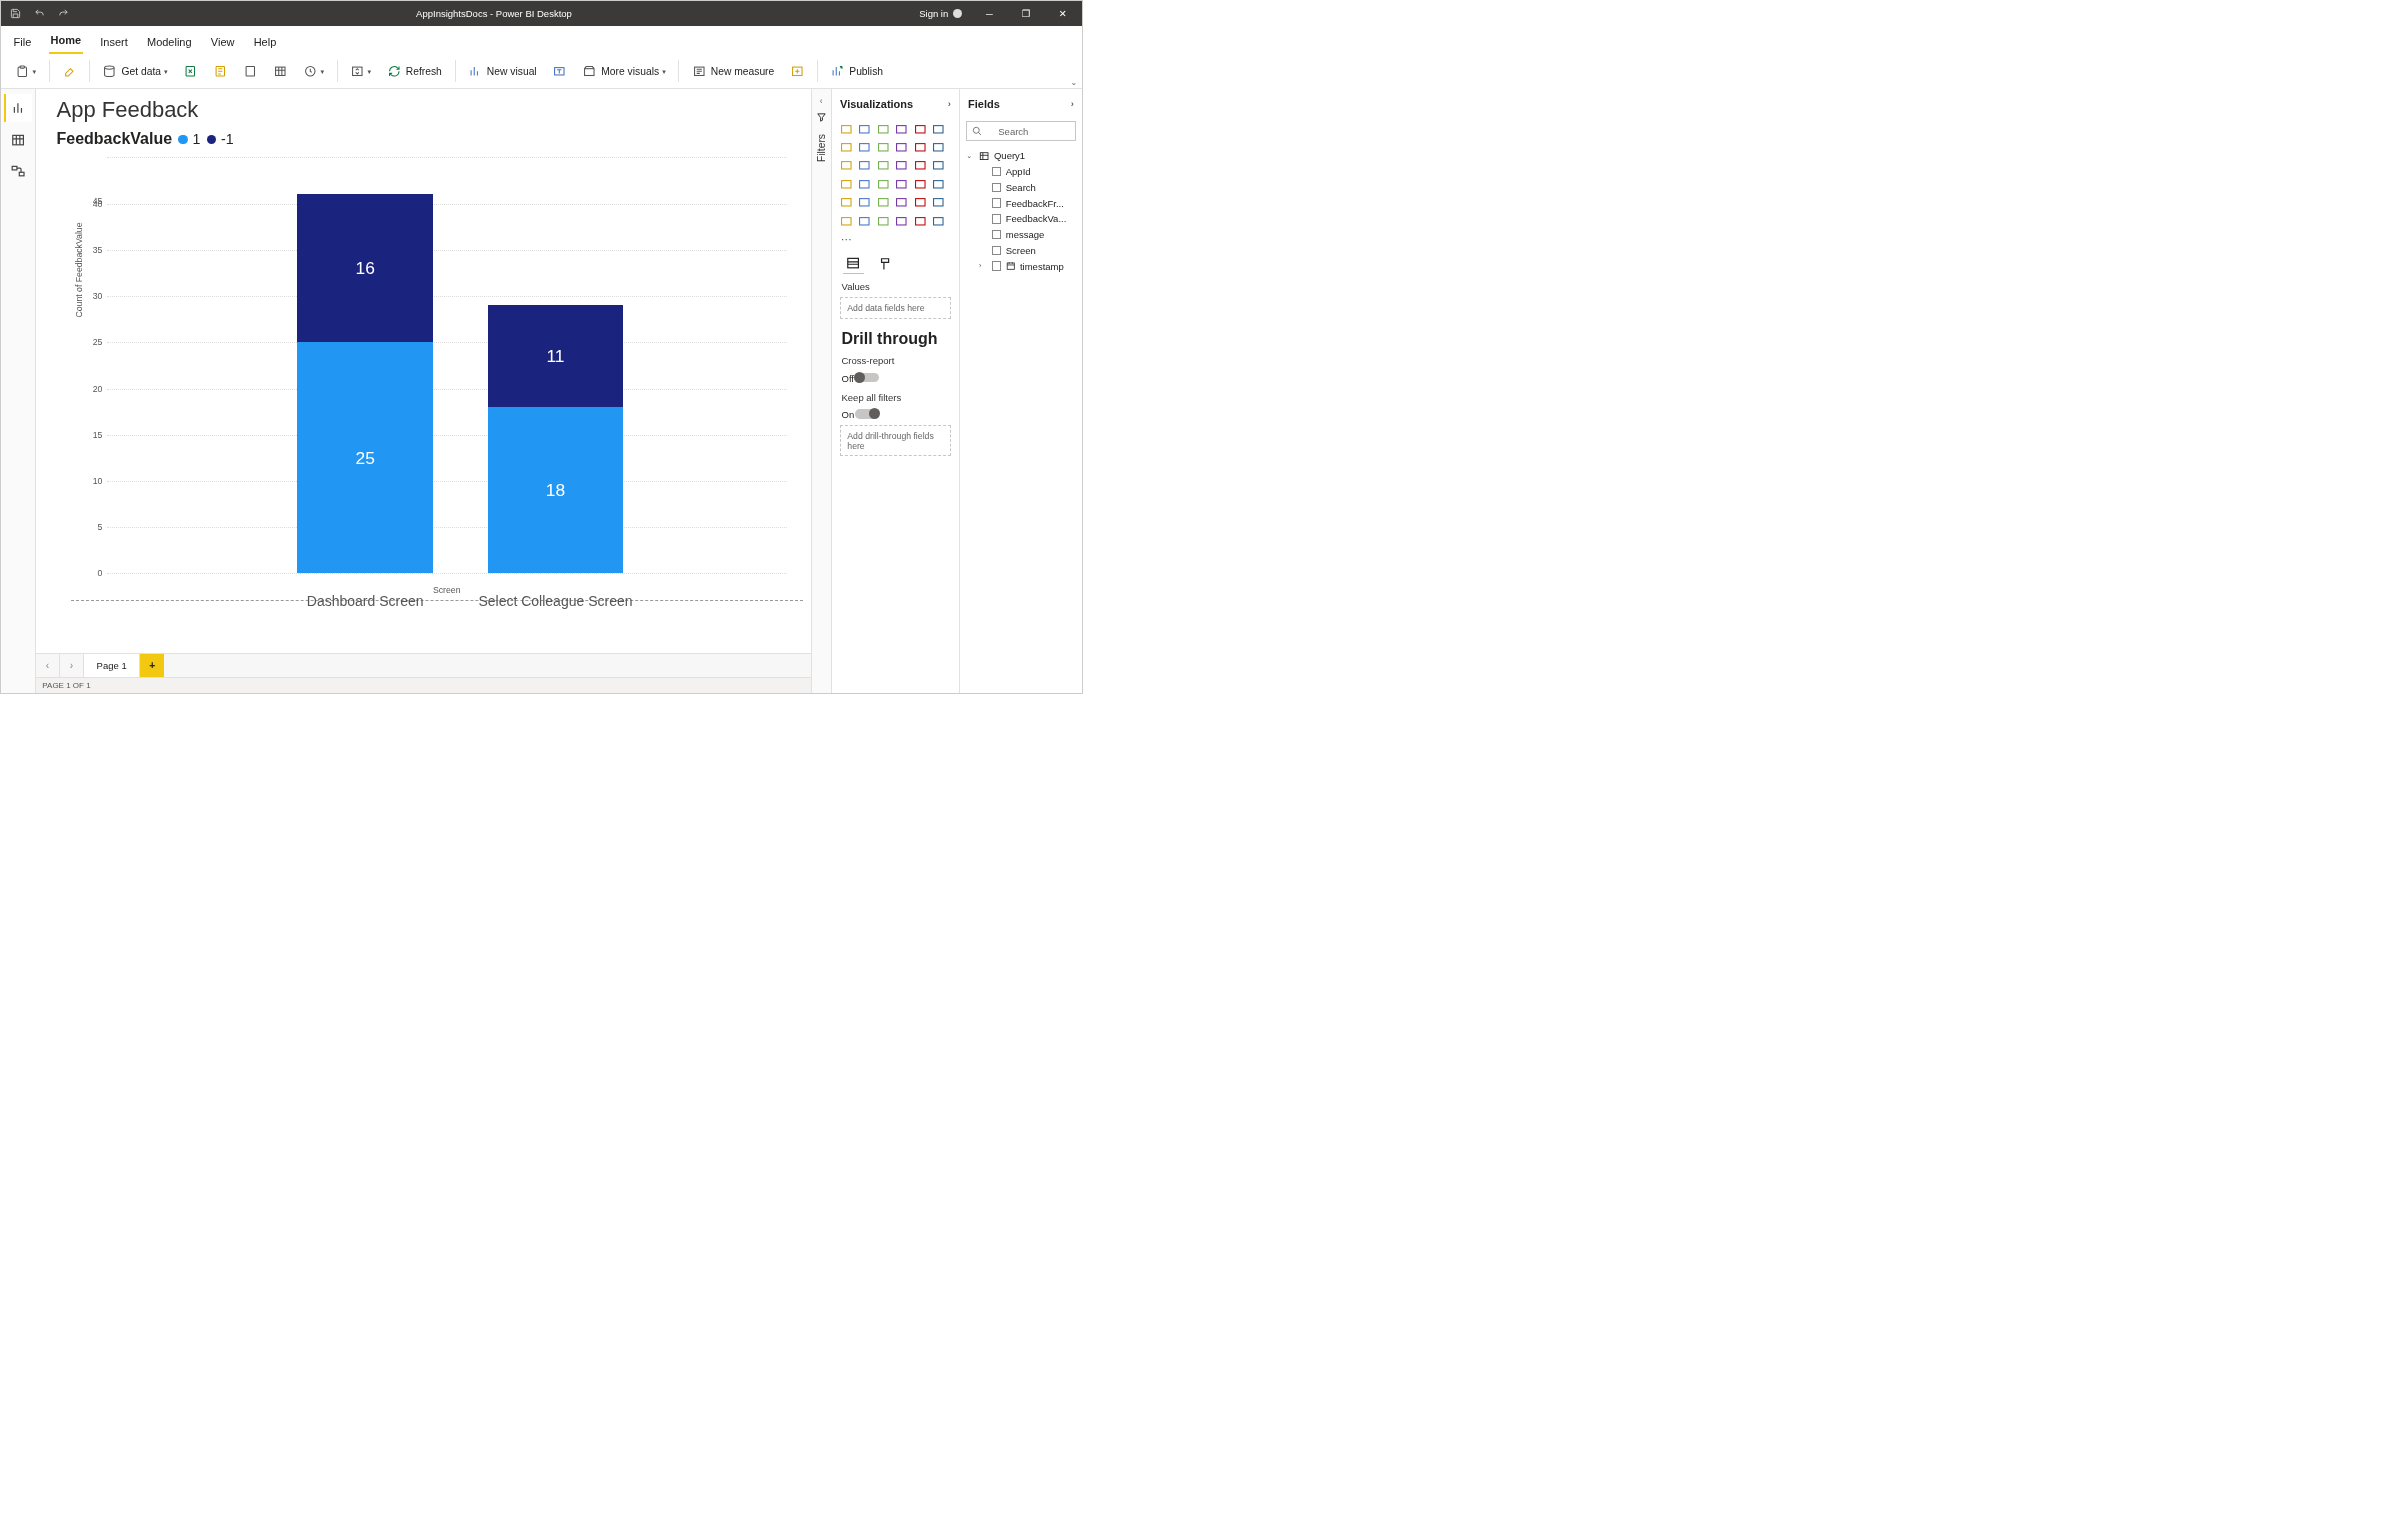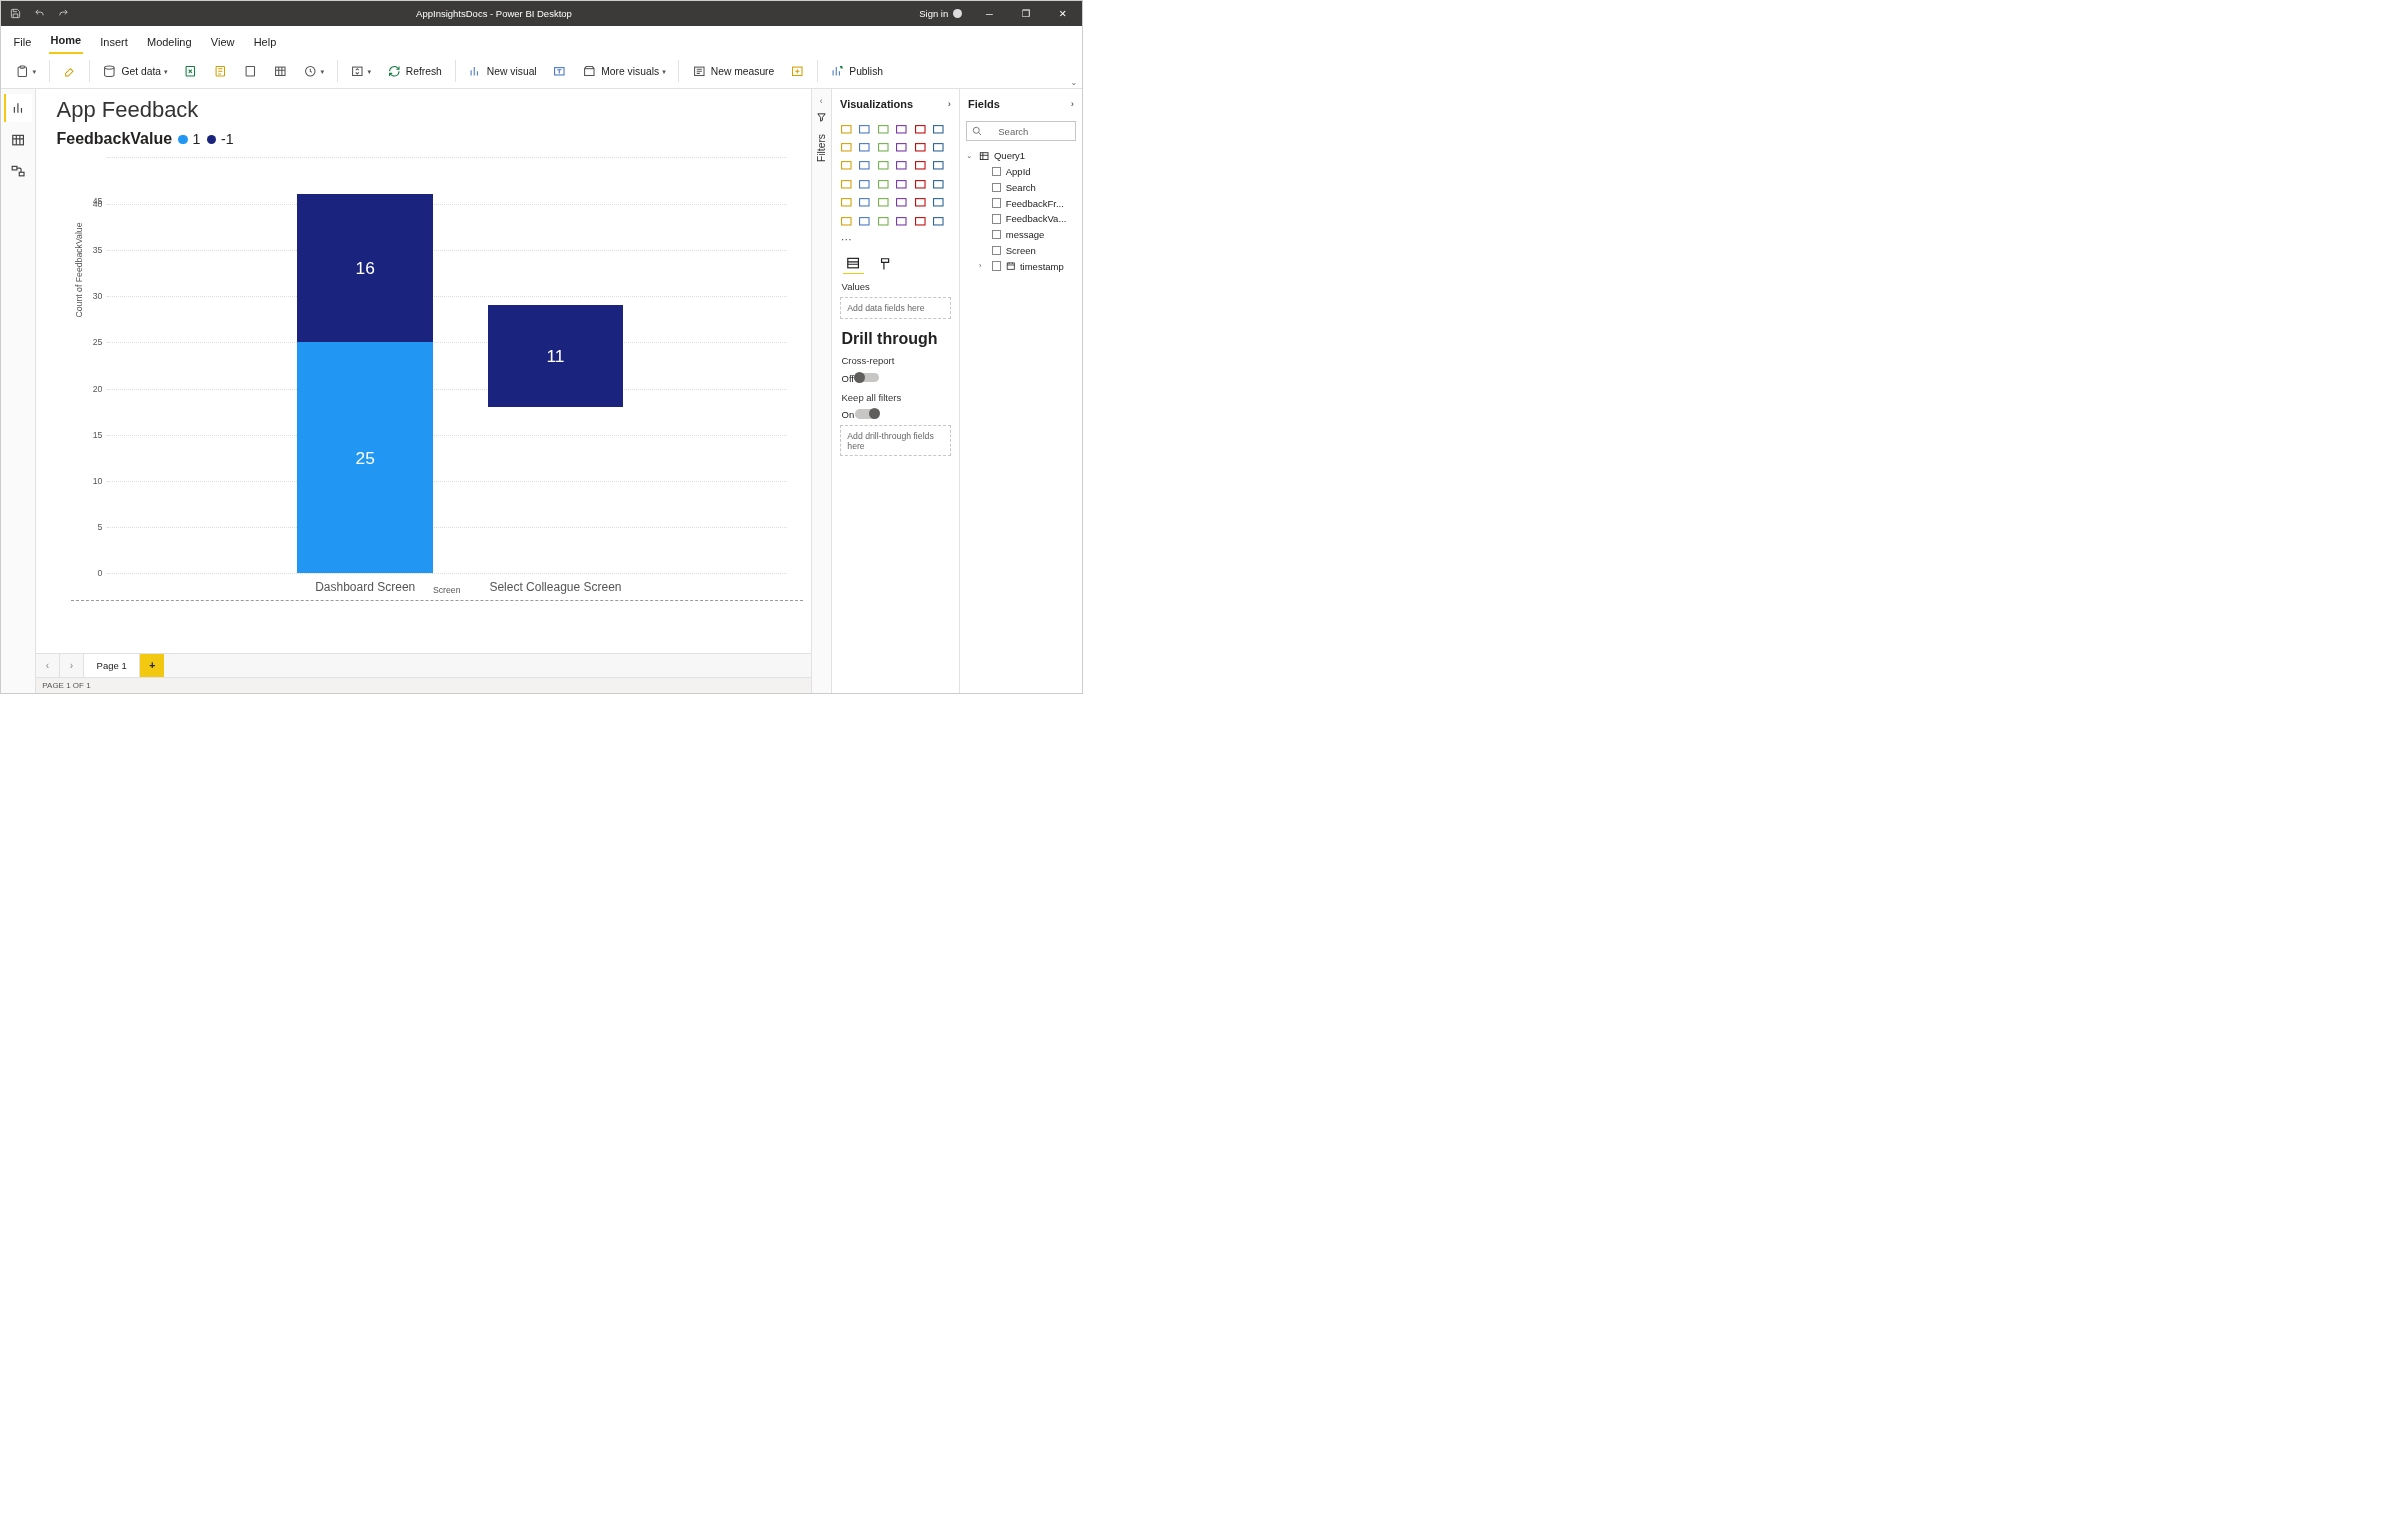--- a/index.html
+++ b/index.html
@@ -42,21 +42,21 @@
 .canvaswrap { flex:1; display:flex; flex-direction:column; min-width:0; }
 .canvas { flex:1; position:relative; overflow:hidden; background:#fff; }
 .report-title { position:absolute; left:20.5px; top:8px; font-size:22px; font-weight:400; color:#333; }
 .chart-title { position:absolute; left:20.5px; top:41px; font-size:16px; font-weight:700; color:#252423; display:flex; align-items:center; gap:6.3px; }
 .lgd { display:flex; align-items:center; gap:4.7px; font-weight:400; font-size:14.2px; }
 .lgd .dot { width:9.5px; height:9.5px; border-radius:50%; }
 .chart-area { position:absolute; left:35px; top:60px; right:8px; height:452px; border-bottom:0.8px dashed #999; }
 .plot { position:absolute; left:36px; top:8px; right:16px; bottom:27px; }
 .gridline { position:absolute; left:0; right:0; height:0; border-top:0.8px dotted #ddd; }
 .ytick { position:absolute; right:100%; transform:translateY(-50%); font-size:8.7px; color:#555; padding-right:4.7px; }
-.xtick { position:absolute; top:100%; transform:translateX(-50%); font-size:12px; color:#555; padding-top:7px; white-space:nowrap; }
+.xtick { position:absolute; top:100%; transform:translateX(-50%); font-size:14px; color:#555; padding-top:20px; white-space:nowrap; }
 .ylab { position:absolute; left:-33px; top:50%; transform:rotate(-90deg) translateX(50%); transform-origin:left top; font-size:8.7px; color:#555; white-space:nowrap; }
 .xlab { position:absolute; left:50%; bottom:-22px; transform:translateX(-50%); font-size:8.7px; color:#555; }
 .bar { position:absolute; }
 .barlabel { position:absolute; left:50%; transform:translateX(-50%); color:#fff; font-size:17.4px; font-weight:400; }
 
 
 .pagetabs { height:24px; border-top:0.8px solid #e1e1e1; display:flex; align-items:stretch; background:#f7f7f7; }
 .pagetabs .nav { width:24px; display:flex; align-items:center; justify-content:center; color:#888; border-right:0.8px solid #e1e1e1; }
 .pagetabs .ptab { padding:0 12.6px; display:flex; align-items:center; background:#fff; border-right:0.8px solid #e1e1e1; font-size:9.5px; }
 .pagetabs .addtab { width:24px; display:flex; align-items:center; justify-content:center; background:#f2c811; font-weight:bold; }
@@ -348,20 +348,23 @@
               <div class="ytick" style="top: 11.1111%;">40</div>
               <div class="gridline" style="top: 0%;"></div>
               <div class="ytick" style="top: 0%; margin-top: 44px;">45</div>
               <div class="bar" style="left: 28%; width: 20%; bottom: 0%; height: 55.5556%; background: rgb(33, 150, 243);">
                 <div class="barlabel" style="top: 50%; transform: translate(-50%, -50%);">25</div>
               </div>
               <div class="bar" style="left: 28%; width: 20%; bottom: 55.5556%; height: 35.5556%; background: rgb(26, 35, 126);">
                 <div class="barlabel" style="top: 50%; transform: translate(-50%, -50%);">16</div>
               </div>
               <div class="xtick" style="left: 38%;">Dashboard Screen</div>
+              <div class="bar" style="left: 56%; width: 20%; bottom: 0%; height: 40%; background: rgb(33, 150, 243);">
+                <div class="barlabel" style="top: 50%; transform: translate(-50%, -50%);">18</div>
+              </div>
               <div class="bar" style="left: 56%; width: 20%; bottom: 40%; height: 24.4444%; background: rgb(26, 35, 126);">
                 <div class="barlabel" style="top: 50%; transform: translate(-50%, -50%);">11</div>
               </div>
               <div class="xtick" style="left: 66%;">Select Colleague Screen</div>
             </div>
         </div>
       </div>
 
       <div class="pagetabs">
         <div class="nav hover">‹</div>

